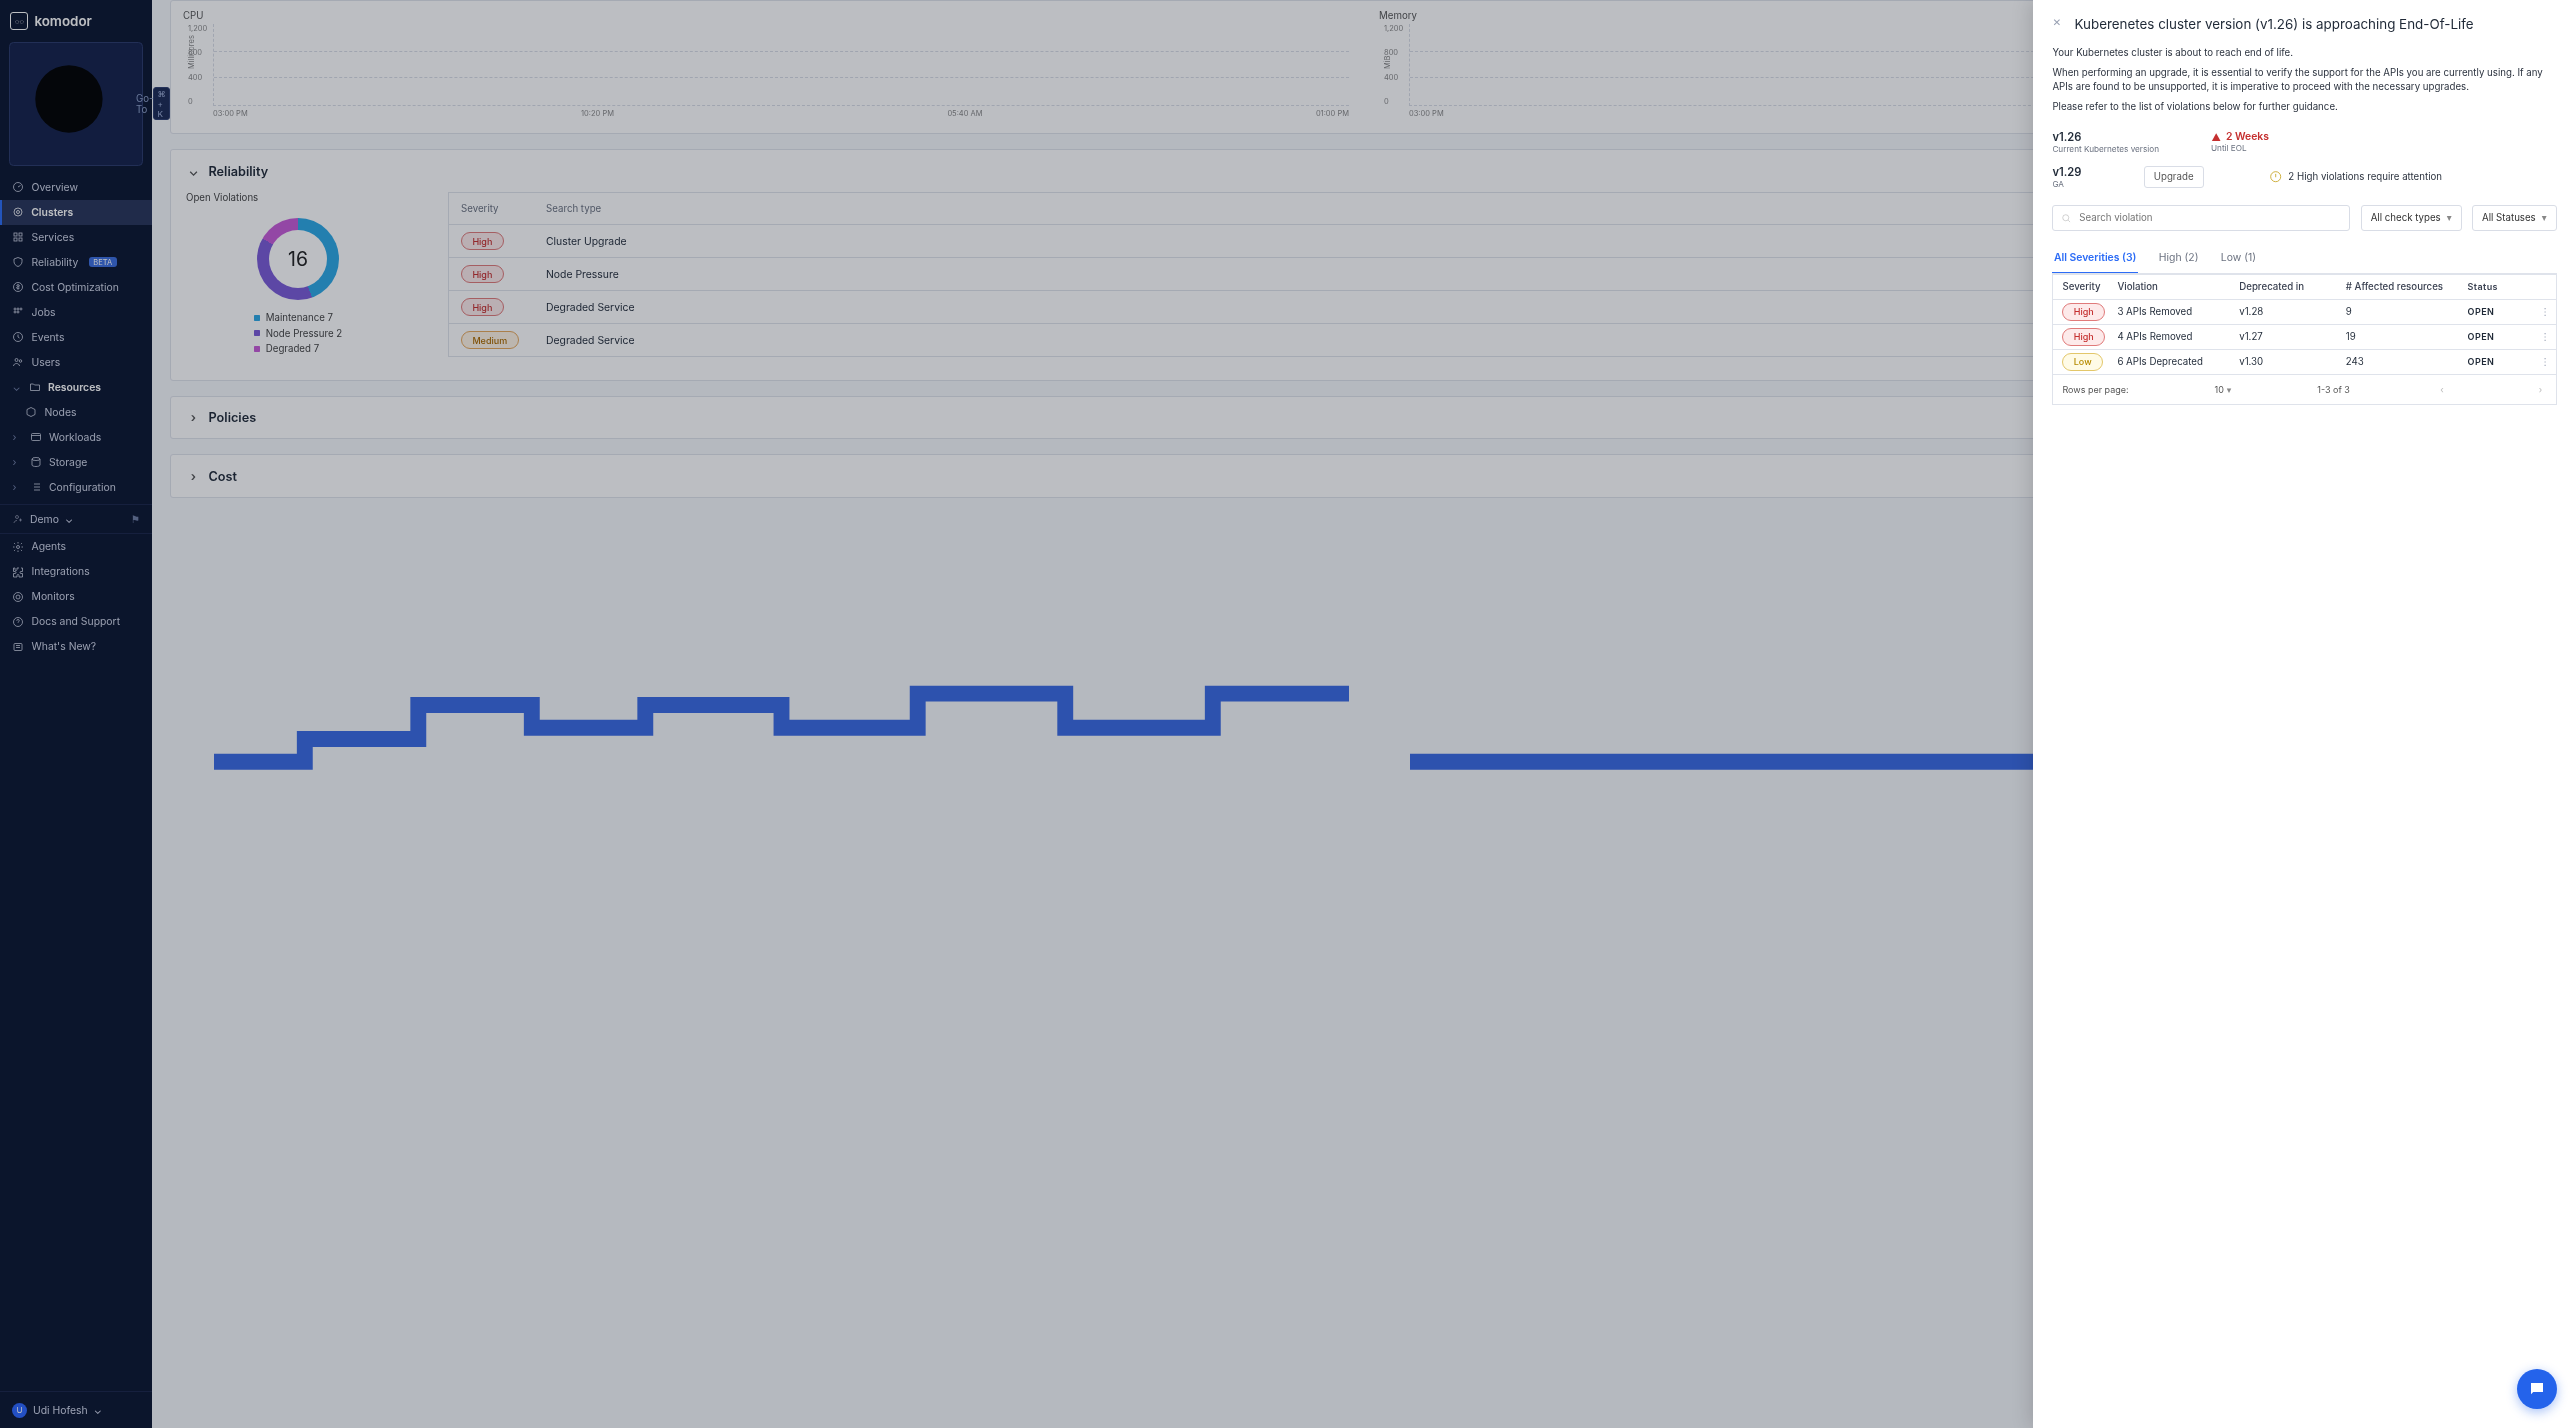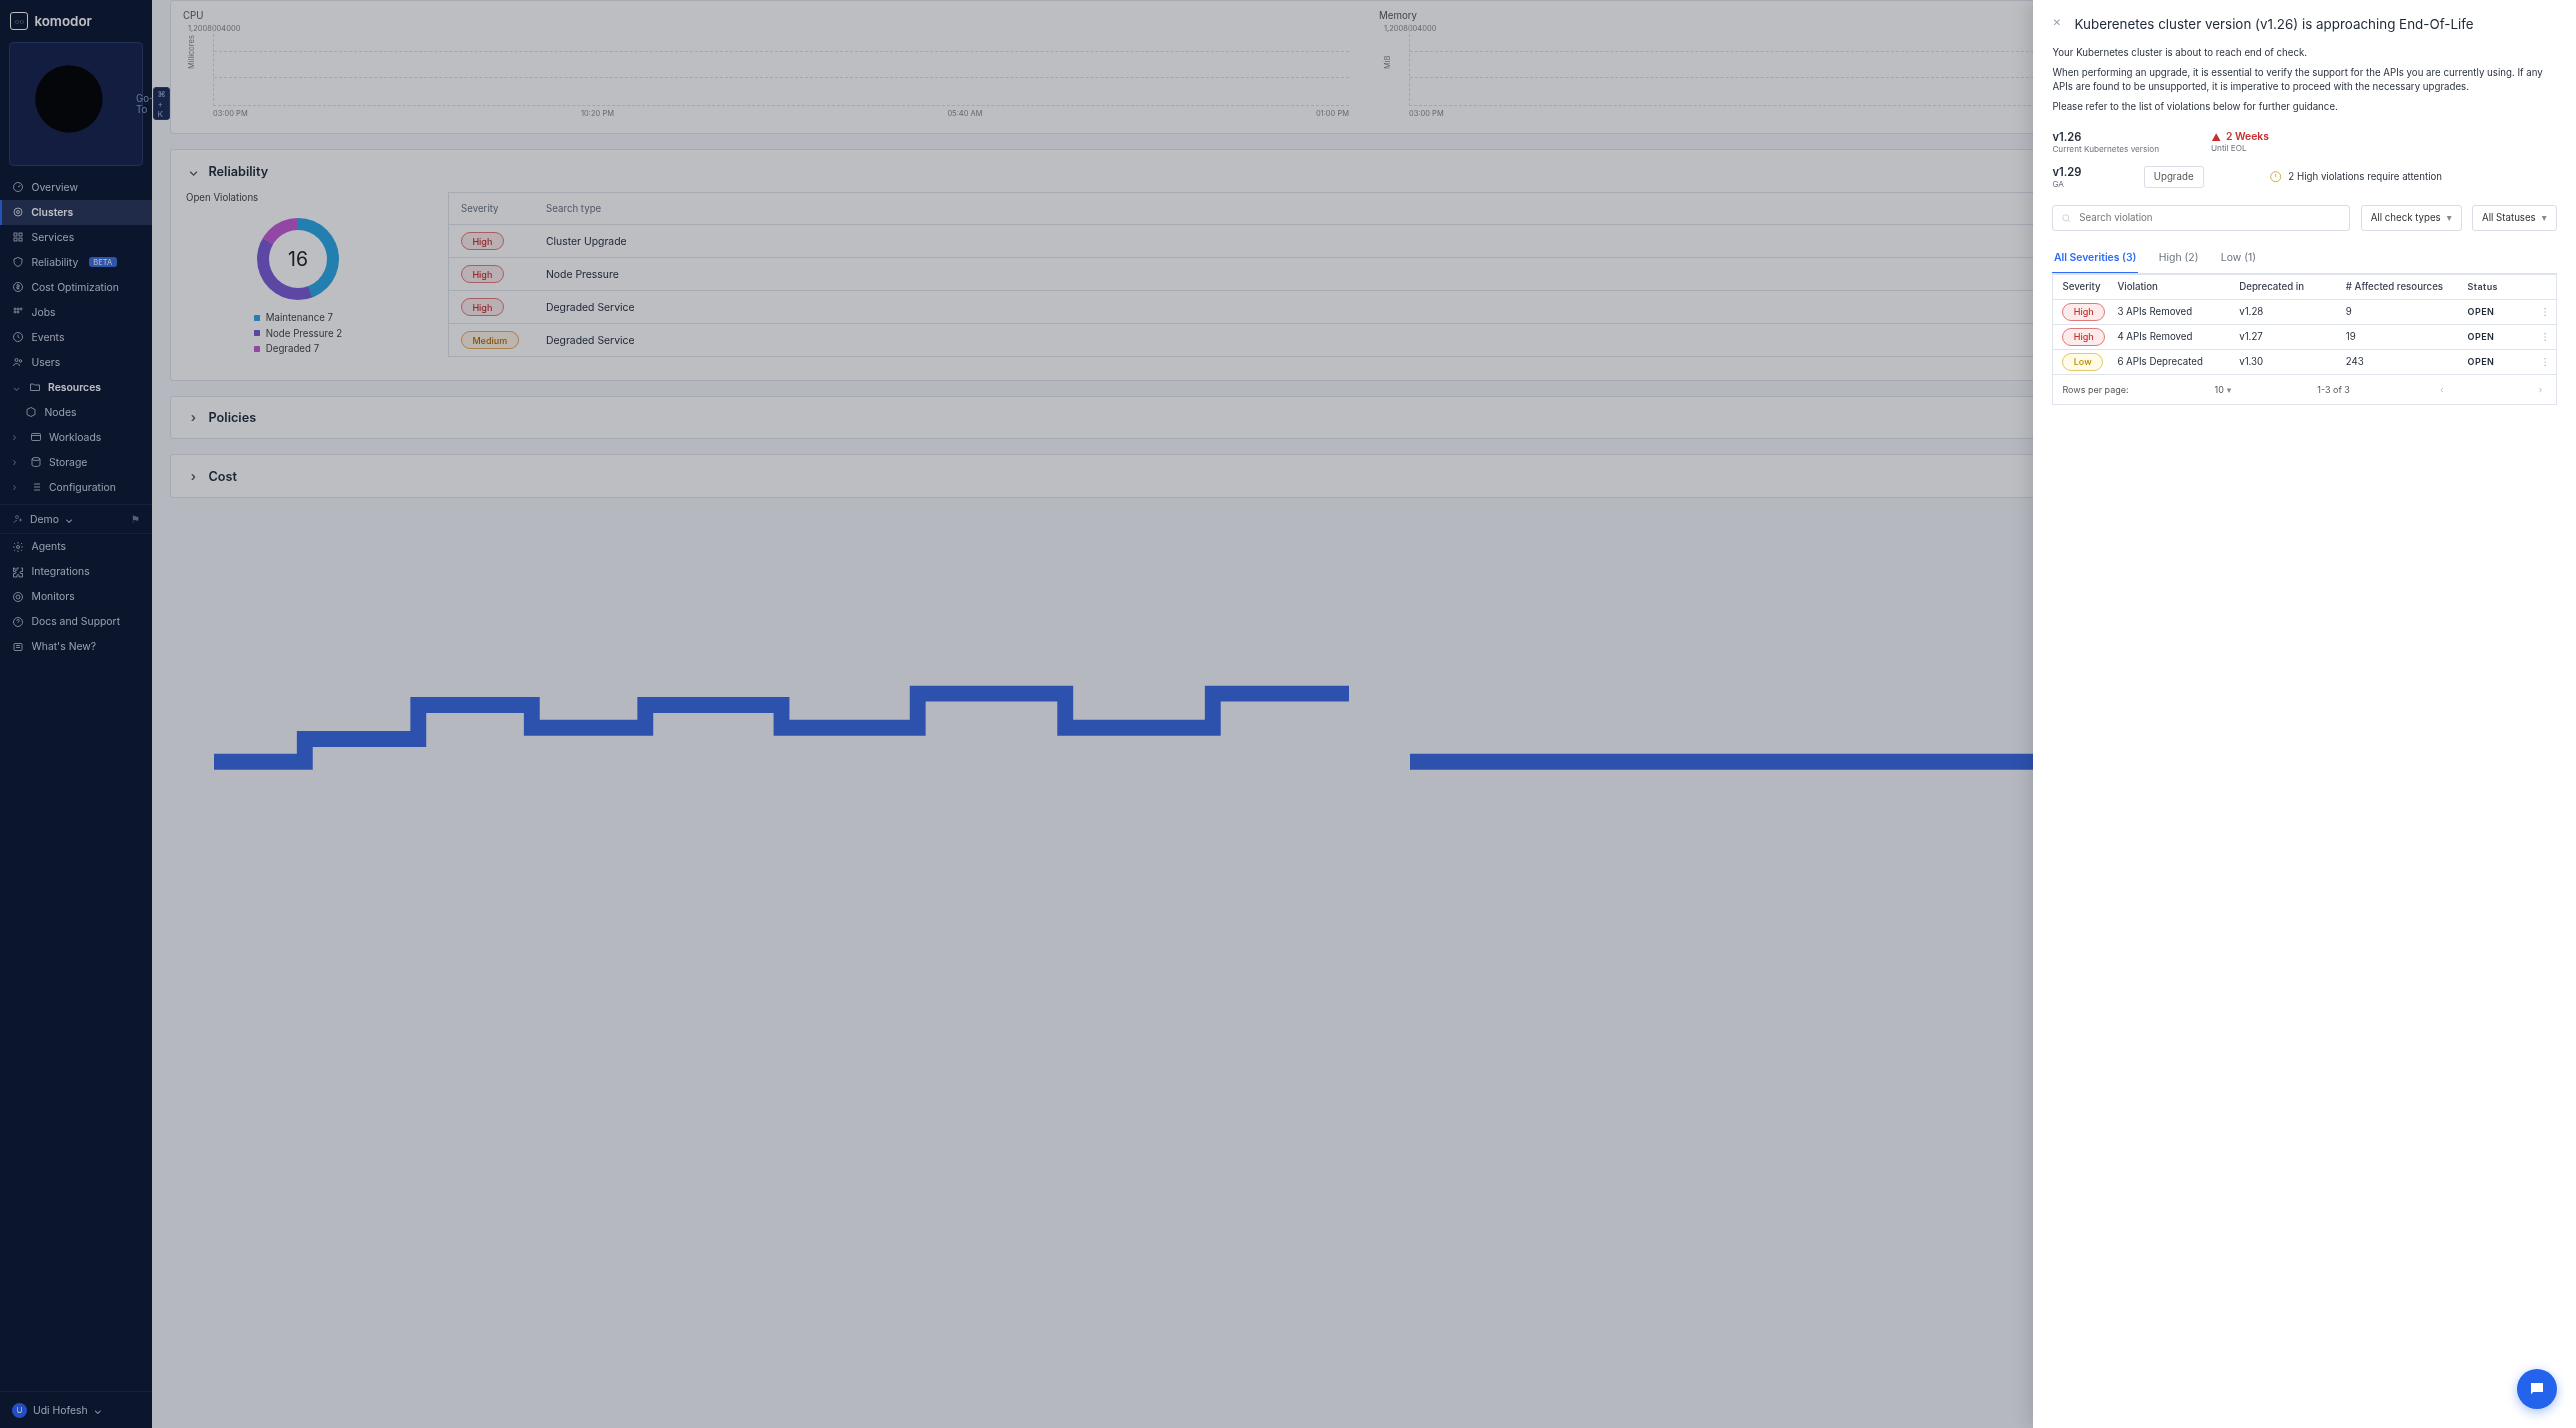--- a/index.html
+++ b/index.html
@@ -49,21 +49,21 @@
   .avatar{width:15px;height:15px;border-radius:50%;background:#2b66ff;color:#fff;font-size:8.2px;display:inline-flex;align-items:center;justify-content:center;}
   
   .section-title{font-size:11.2px;font-weight:600;margin:0 0 7.5px 0;color:#444;}
   .card{background:#fff;border:0.7px solid var(--border);border-radius:3px;margin-bottom:15px;}
   .alloc{padding:9px 12px 19.4px;display:flex;gap:30px;}
   .mini-chart{flex:1;position:relative;height:104px;}
   .mini-chart .title{font-size:9.7px;color:#555;margin-bottom:3px;}
   .mini-chart .plot{height:82px;border:0.7px dashed #d9dde6;border-top:none;border-right:none;position:relative;}
   .mini-chart .line{position:absolute;inset:0;}
   .mini-chart .ylab{position:absolute;left:-22.4px;top:55%;transform:rotate(-90deg) translateY(-50%);transform-origin:left top;font-size:7.5px;color:#888;}
-  .mini-chart .ticks-y{position:absolute;left:-25px;top:0;height:100%;display:flex;flex-direction:row;justify-content:space-between;font-size:7.5px;color:#888;}
+  .mini-chart .ticks-y{position:absolute;left:-25px;top:0;height:100%;display:flex;flex-direction:column;justify-content:space-between;font-size:7.5px;color:#888;}
   .mini-chart .ticks-x{position:absolute;bottom:-12px;left:0;right:0;display:flex;justify-content:space-between;font-size:7.5px;color:#888;}
   .accordion{display:flex;align-items:center;gap:7.5px;padding:13.4px 15px;border:0.7px solid var(--border);border-radius:3px;font-size:12.7px;font-weight:600;background:#fff;margin-bottom:15px;}
   .accordion.clickable{cursor:pointer;}
   .chev{width:15px;height:15px;display:inline-flex;align-items:center;justify-content:center;color:#555;}
   .reliability-body{display:flex;gap:38px;padding:0 15px 22.4px;}
   .open-v{flex:0 0 224px;}
   .donut-wrap{display:flex;flex-direction:column;align-items:center;gap:12px;margin-top:15px;}
   .donut{width:82px;height:82px;border-radius:50%;position:relative;background:conic-gradient(#2ba8e5 0 160deg,#7a5bd7 160deg 300deg,#c75bd7 300deg 360deg);}
   .donut::after{content:attr(data-center);position:absolute;inset:12px;background:#fff;border-radius:50%;display:flex;align-items:center;justify-content:center;font-size:19.4px;font-weight:400;color:#222;}
   .legend{display:flex;flex-direction:column;gap:4.5px;font-size:9.7px;color:#444;}
@@ -408,21 +408,21 @@
   </main>
 </div>
 
 <div class="scrim"></div>
 
 <aside class="drawer">
   <div class="drawer-head">
     <span class="close">✕</span>
     <h2>Kuberenetes cluster version (v1.26) is approaching End-Of-Life</h2>
   </div>
-  <p>Your Kubernetes cluster is about to reach end of check.</p>
+  <p>Your Kubernetes cluster is about to reach end of life.</p>
   <p>When performing an upgrade, it is essential to verify the support for the APIs you are currently using. If any APIs are found to be unsupported, it is imperative to proceed with the necessary upgrades.</p>
   <p>Please refer to the list of violations below for further guidance.</p>
 
   <div class="kv-row">
     <div class="kv">
       <div class="big">v1.26</div>
       <div class="sm">Current Kubernetes version</div>
     </div>
     <div class="kv">
       <div class="eol">

